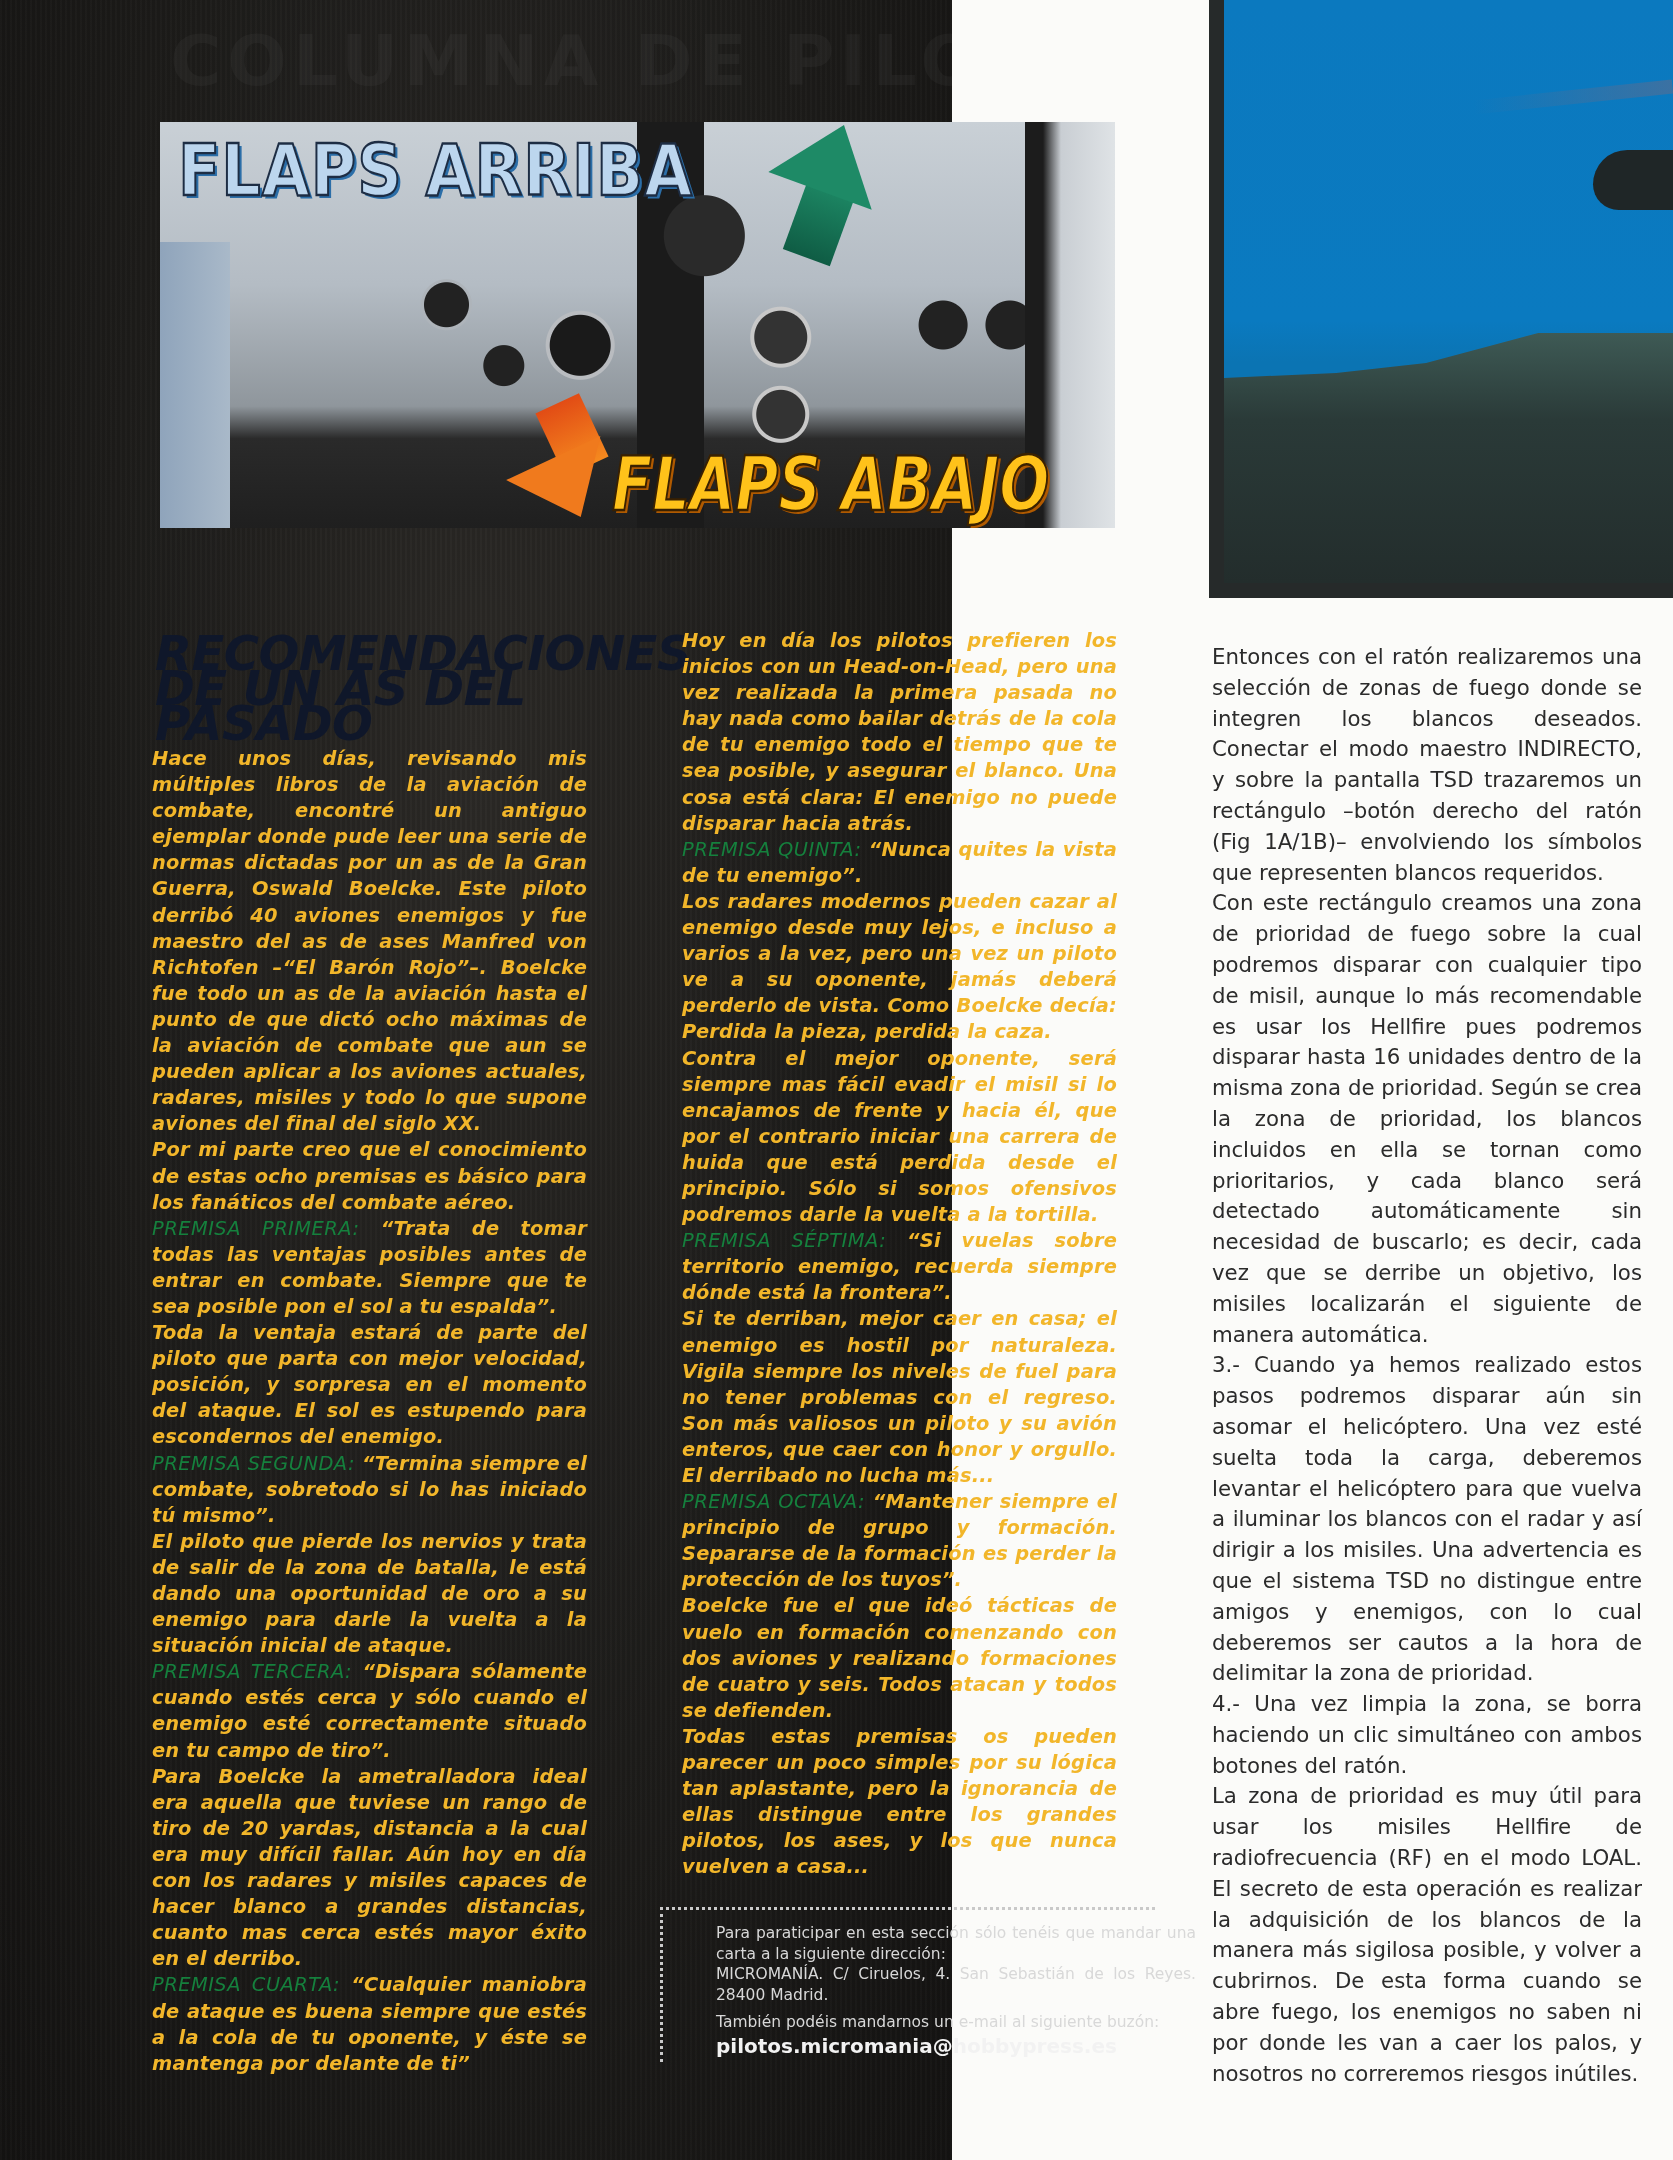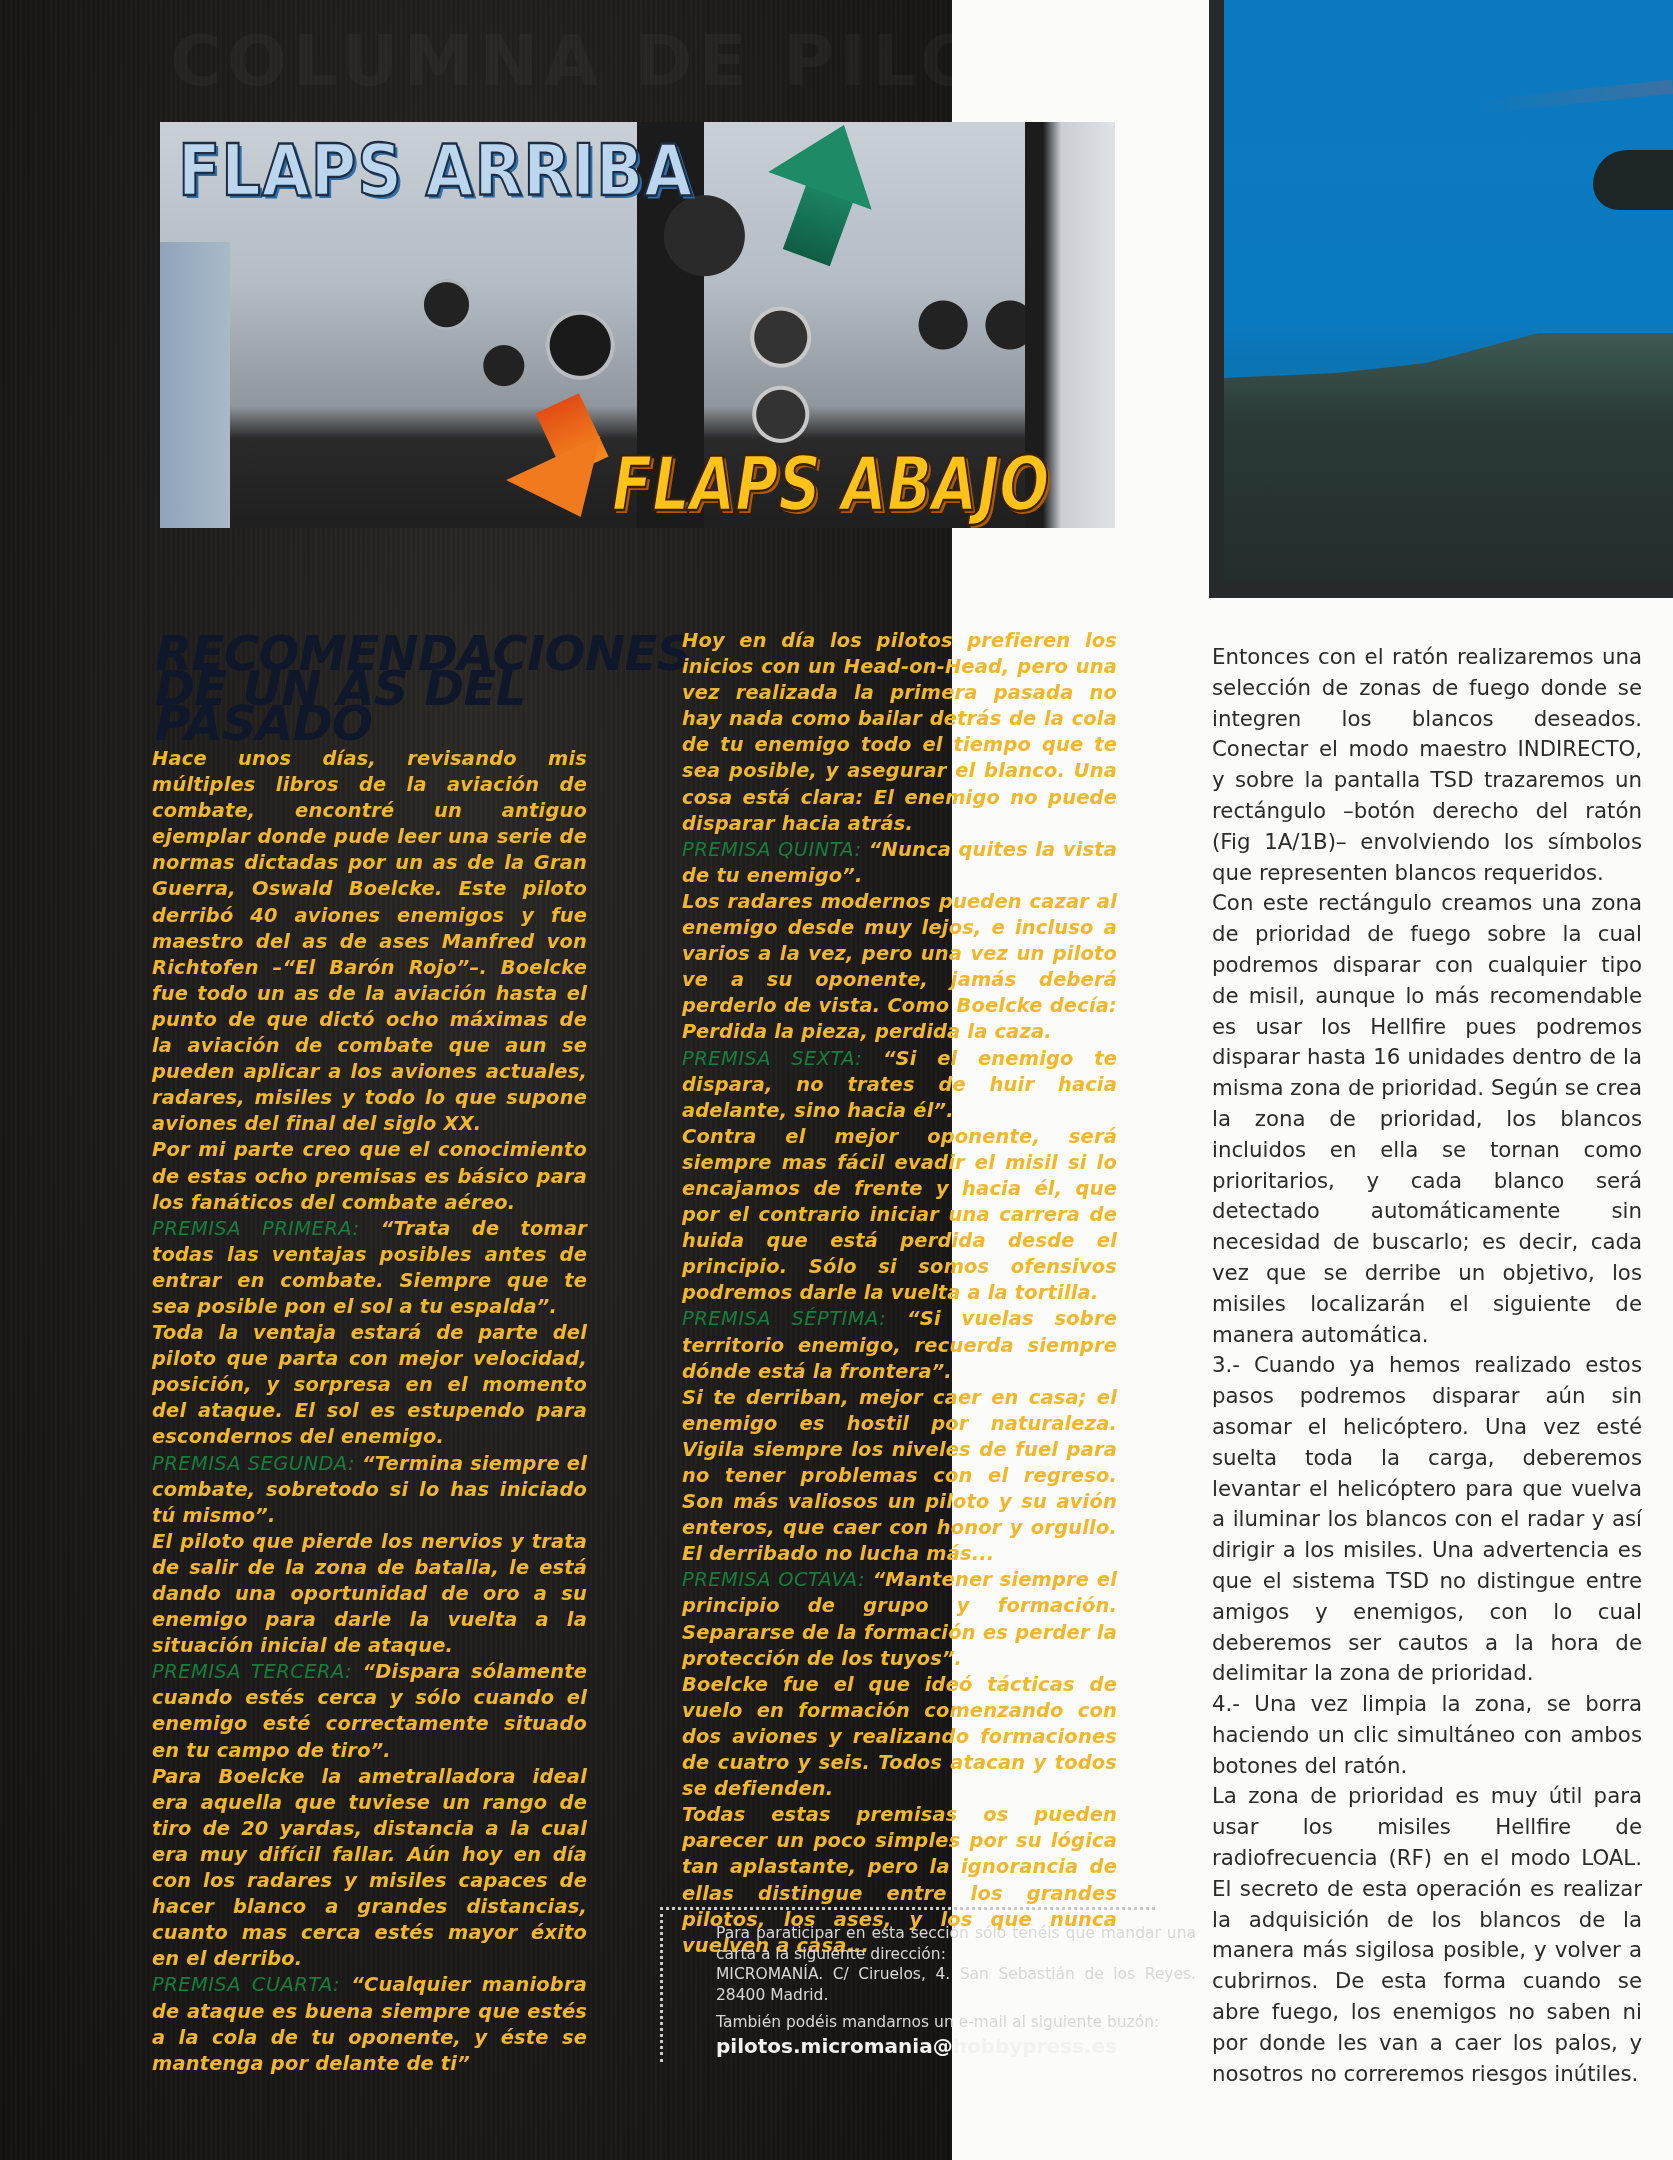--- a/index.html
+++ b/index.html
@@ -173,21 +173,20 @@
   <p><span class="lead"></span><span>El piloto que pierde los nervios y trata de salir de la zona de batalla, le está dando una oportunidad de oro a su enemigo para darle la vuelta a la situación inicial de ataque.</span></p>
   <p><span class="lead">PREMISA TERCERA:</span><span> “Dispara sólamente cuando estés cerca y sólo cuando el enemigo esté correctamente situado en tu campo de tiro”.</span></p>
   <p><span class="lead"></span><span>Para Boelcke la ametralladora ideal era aquella que tuviese un rango de tiro de 20 yardas, distancia a la cual era muy difícil fallar. Aún hoy en día con los radares y misiles capaces de hacer blanco a grandes distancias, cuanto mas cerca estés mayor éxito en el derribo.</span></p>
   <p><span class="lead">PREMISA CUARTA:</span><span> “Cualquier maniobra de ataque es buena siempre que estés a la cola de tu oponente, y éste se mantenga por delante de ti”</span></p>
 </div>
 
 <div class="col col-mid">
   <p><span class="lead"></span><span>Hoy en día los pilotos prefieren los inicios con un Head-on-Head, pero una vez realizada la primera pasada no hay nada como bailar detrás de la cola de tu enemigo todo el tiempo que te sea posible, y asegurar el blanco. Una cosa está clara: El enemigo no puede disparar hacia atrás.</span></p>
   <p><span class="lead">PREMISA QUINTA:</span><span> “Nunca quites la vista de tu enemigo”.</span></p>
   <p><span class="lead"></span><span>Los radares modernos pueden cazar al enemigo desde muy lejos, e incluso a varios a la vez, pero una vez un piloto ve a su oponente, jamás deberá perderlo de vista. Como Boelcke decía: Perdida la pieza, perdida la caza.</span></p>
-  <p><span class="lead">PREMISA SEXTA:</span><span> “Si el enemigo te dispara, no trates de huir hacia adelante, sino hacia él”.</span></p>
   <p><span class="lead"></span><span>Contra el mejor oponente, será siempre mas fácil evadir el misil si lo encajamos de frente y hacia él, que por el contrario iniciar una carrera de huida que está perdida desde el principio. Sólo si somos ofensivos podremos darle la vuelta a la tortilla.</span></p>
   <p><span class="lead">PREMISA SÉPTIMA:</span><span> “Si vuelas sobre territorio enemigo, recuerda siempre dónde está la frontera”.</span></p>
   <p><span class="lead"></span><span>Si te derriban, mejor caer en casa; el enemigo es hostil por naturaleza. Vigila siempre los niveles de fuel para no tener problemas con el regreso. Son más valiosos un piloto y su avión enteros, que caer con honor y orgullo. El derribado no lucha más...</span></p>
   <p><span class="lead">PREMISA OCTAVA:</span><span> “Mantener siempre el principio de grupo y formación. Separarse de la formación es perder la protección de los tuyos”.</span></p>
   <p><span class="lead"></span><span>Boelcke fue el que ideó tácticas de vuelo en formación comenzando con dos aviones y realizando formaciones de cuatro y seis. Todos atacan y todos se defienden.</span></p>
   <p><span class="lead"></span><span>Todas estas premisas os pueden parecer un poco simples por su lógica tan aplastante, pero la ignorancia de ellas distingue entre los grandes pilotos, los ases, y los que nunca vuelven a casa...</span></p>
 </div>
 
 <div class="info-box"></div>
 <div class="info-text">

